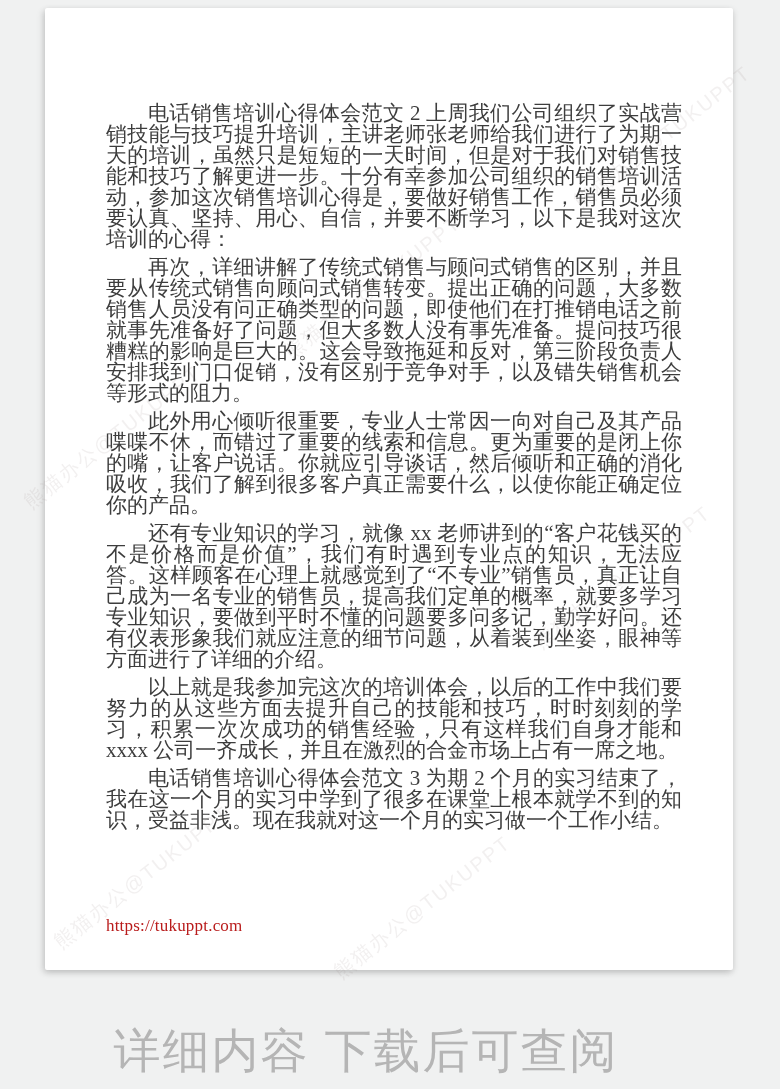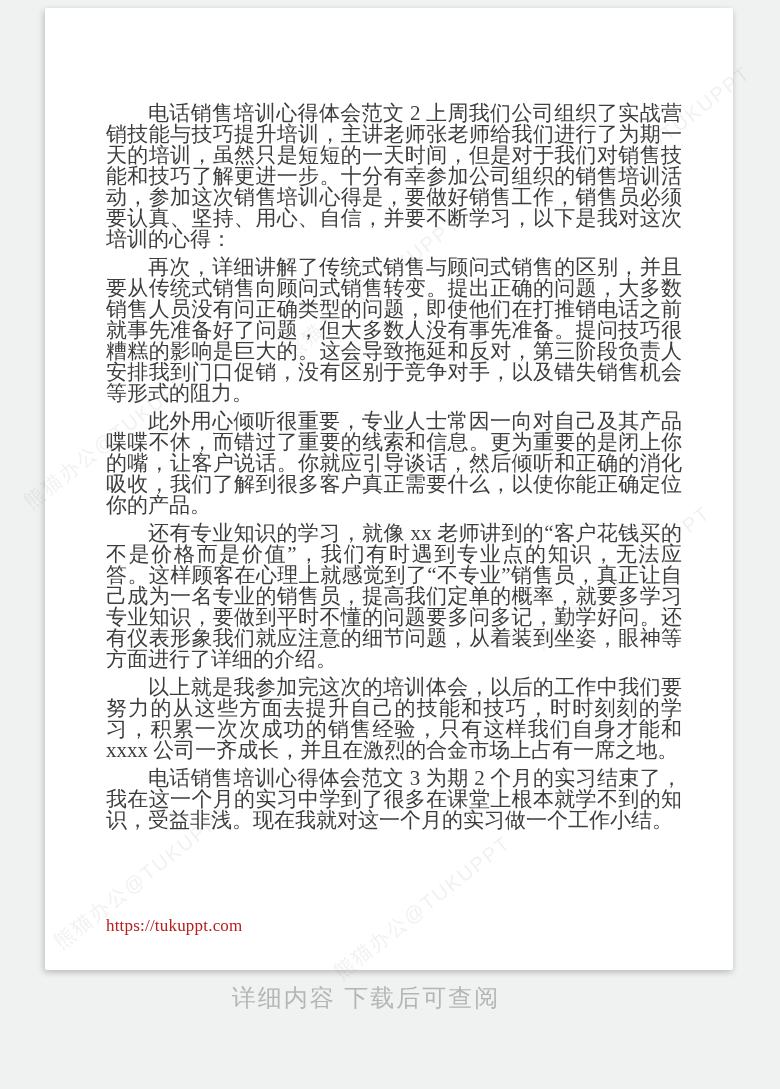--- a/index.html
+++ b/index.html
@@ -24,24 +24,24 @@
     font-family:Liberation Serif, serif;
     font-size:17px;color:#b91c1c;letter-spacing:0.2px;
   }
   .watermark{
     position:absolute;transform:rotate(-38deg);transform-origin:left bottom;
     font-family:"Liberation Sans","DejaVu Sans",sans-serif;
     font-size:20px;letter-spacing:2px;white-space:nowrap;
     color:rgba(158,138,138,0.13);pointer-events:none;user-select:none;
   }
   .banner{
-    position:absolute;left:0;top:960px;width:732px;height:75px;
+    position:absolute;left:0;top:1014px;width:732px;height:75px;
     display:flex;align-items:center;justify-content:center;
     font-family:"Liberation Sans","DejaVu Sans",sans-serif;
-    font-size:24px;color:#b5b5b5;letter-spacing:2px;
+    font-size:47px;color:#b5b5b5;letter-spacing:2px;
   }
 </style>
 </head>
 <body>
 
 <div class="canvas">
 
   <div class="sheet">
 
     <div class="watermark" style="left:-10px;top:480px;">熊猫办公@TUKUPPT</div>

